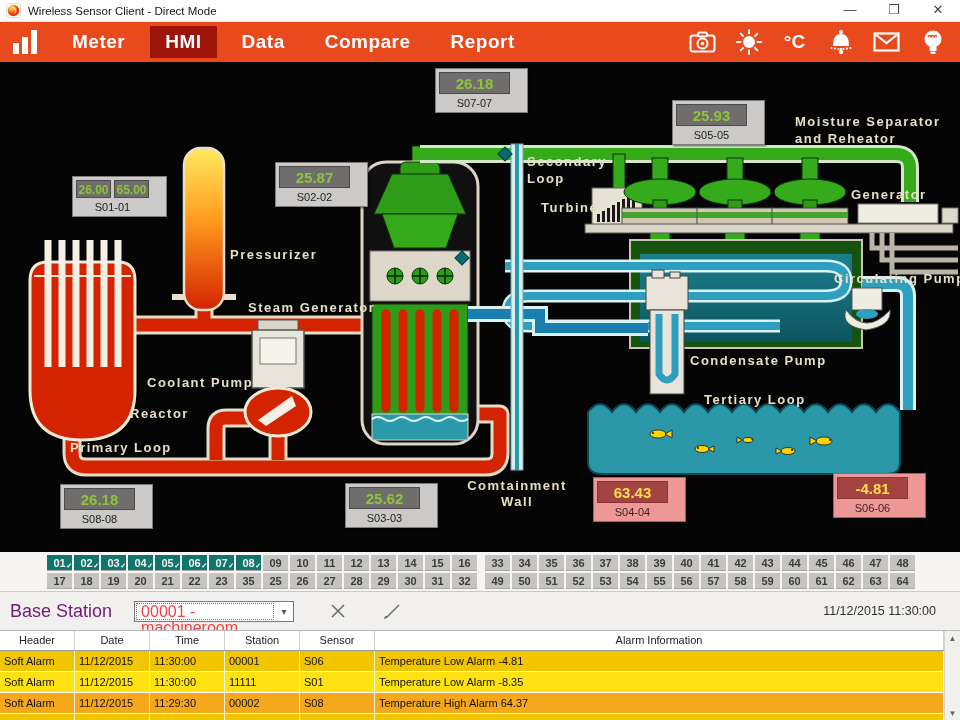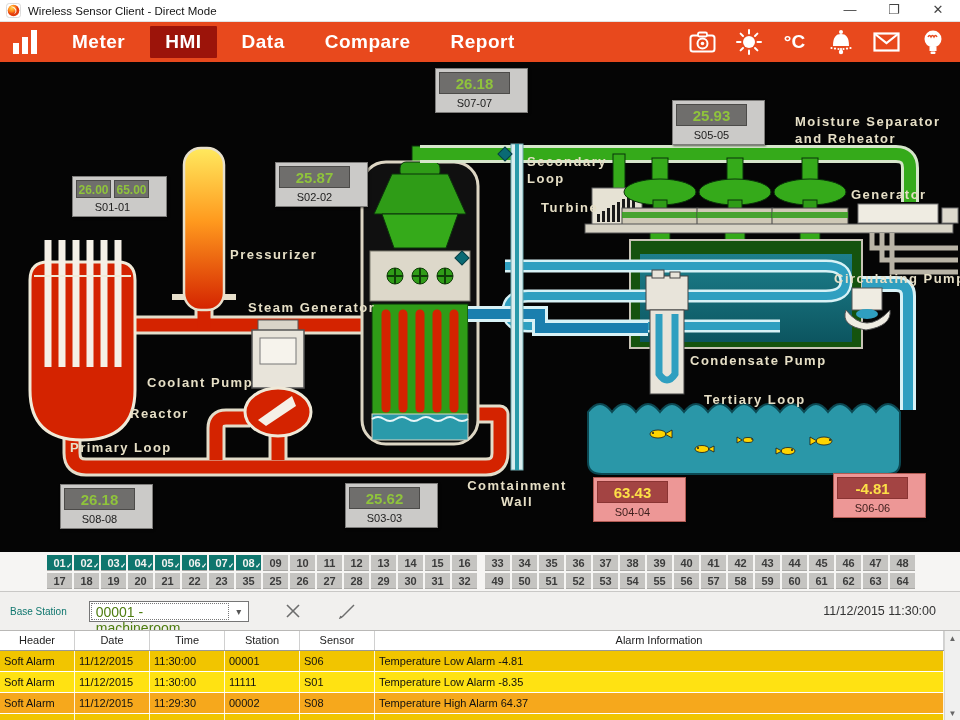--- a/index.html
+++ b/index.html
@@ -52,23 +52,23 @@
   
   .strip { height:40px; background:#f6f5f3; display:flex; gap:8px; padding:3px 0 0 47px; border-bottom:1px solid #c9c8c6; }
   .station-group { display:grid; grid-template-columns:repeat(16,25px); grid-auto-rows:16px; gap:2px; }
   .st-cell { position:relative; background:#c5c4c1; color:#3c3c3c; font-size:11px; font-weight:bold;
              text-align:center; line-height:16px; border-bottom:1px solid #a9a8a5; cursor:default; }
   .st-cell.sel { background:#0f766e; color:#f2f2f0; }
   .st-cell .chk { position:absolute; right:0px; bottom:-4px; font-size:7px; color:#fff; }
 
   
   .basebar { height:38px; background:#f1f0ee; display:flex; align-items:center; padding:0 10px; }
-  .bs-label { font-size:10px; color:#0f766e; margin-right:22px; }
+  .bs-label { font-size:18px; color:#701a75; margin-right:22px; }
   .bs-select { width:160px; height:21px; background:#fff; border:1px solid #767676; display:flex; align-items:center; cursor:default; }
-  .bs-select .val { flex:1; font-size:14px; color:#4d7c0f; padding-left:4px; border:1px dotted #777; margin:1px; height:17px; line-height:16px; }
+  .bs-select .val { flex:1; font-size:16px; color:#ef4444; padding-left:4px; border:1px dotted #777; margin:1px; height:17px; line-height:16px; }
   .bs-select .chev { width:18px; text-align:center; color:#555; font-size:10px; }
   .bs-icon { margin-left:34px; width:20px; height:20px; display:flex; align-items:center; justify-content:center; }
   .bs-time { margin-left:auto; font-size:12.5px; color:#333; padding-right:14px; }
 
   
   .table-wrap { position:relative; height:90px; border-top:1px solid #b9b8b6; background:#fff; }
   .thead { display:flex; height:20px; background:#fff; border-bottom:1px solid #999; width:944px;text-align:center; }
   .cell { font-size:11px; padding:3px 4px 0 4px; overflow:hidden; white-space:nowrap; }
   .thead .cell { color:#222; border-right:1px solid #d0d0d0; }
   .c0{width:75px;} .c1{width:75px;} .c2{width:75px;} .c3{width:75px;} .c4{width:75px;} .c5{flex:1;}

